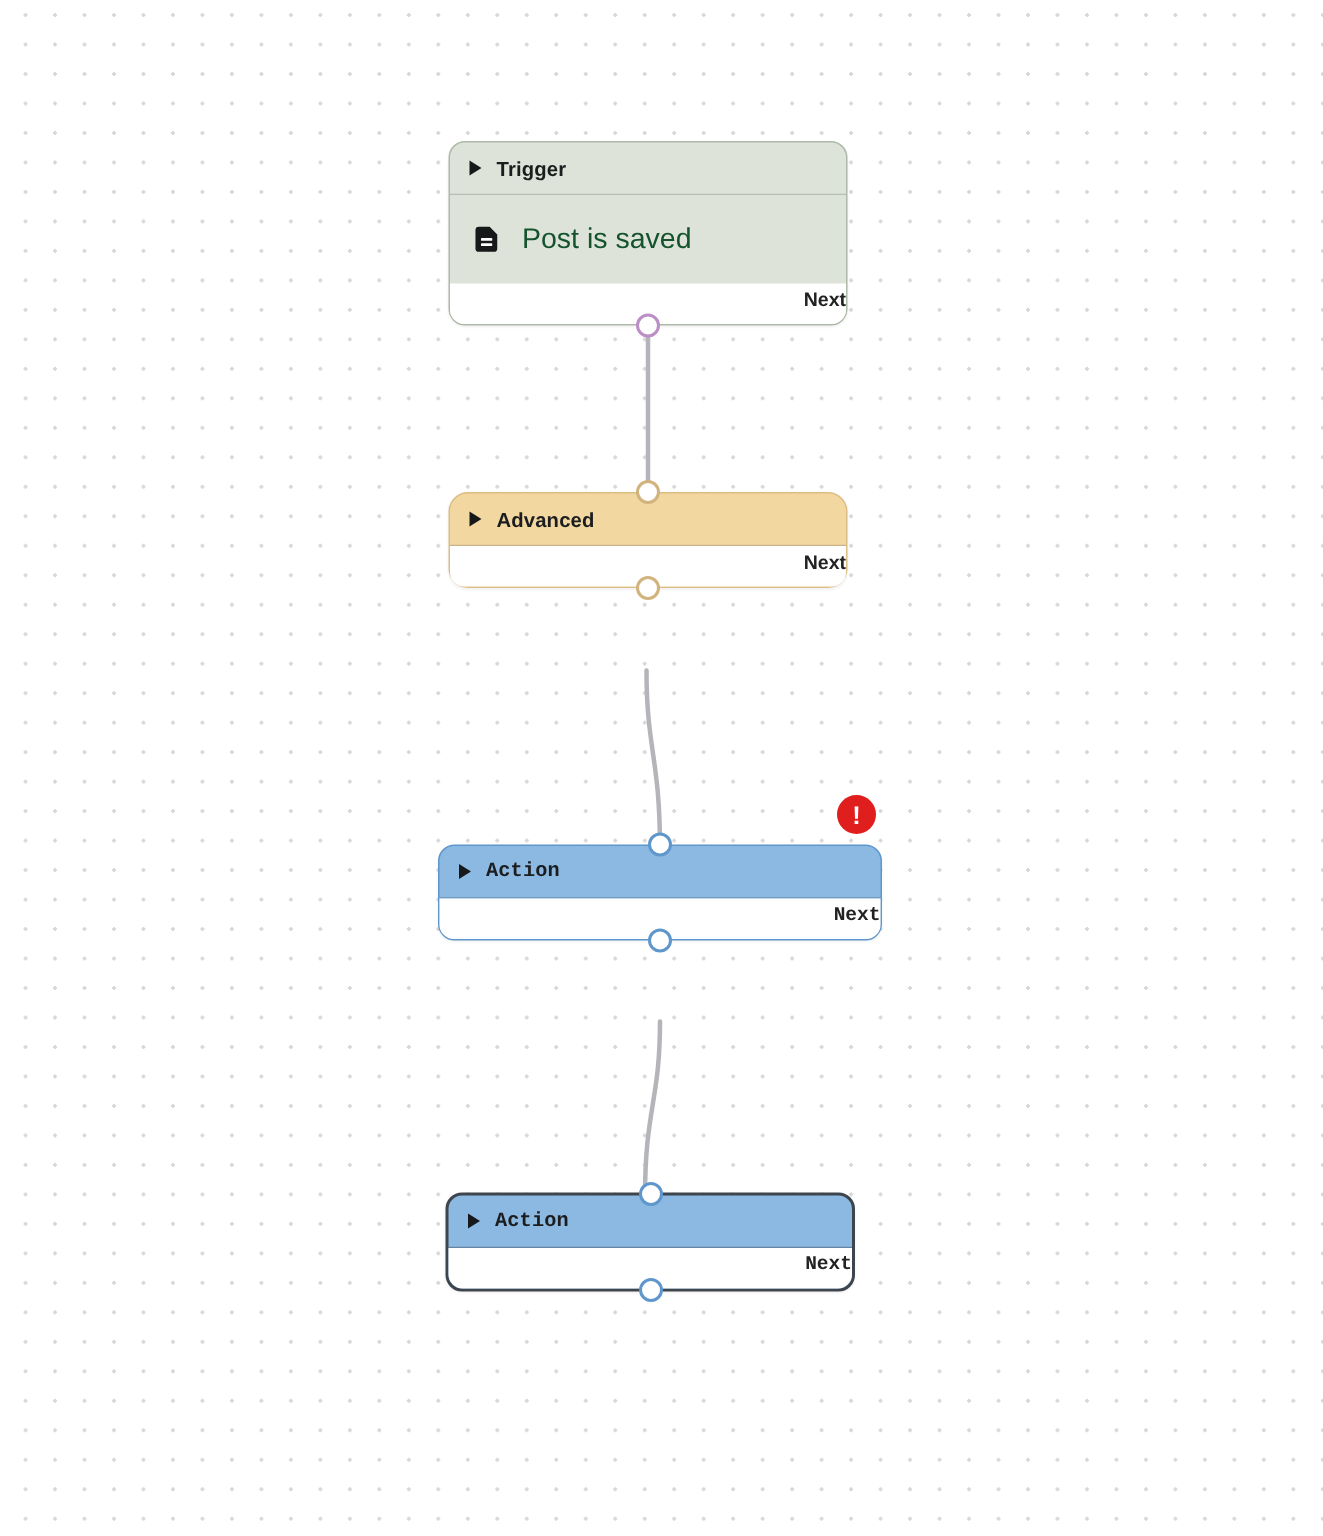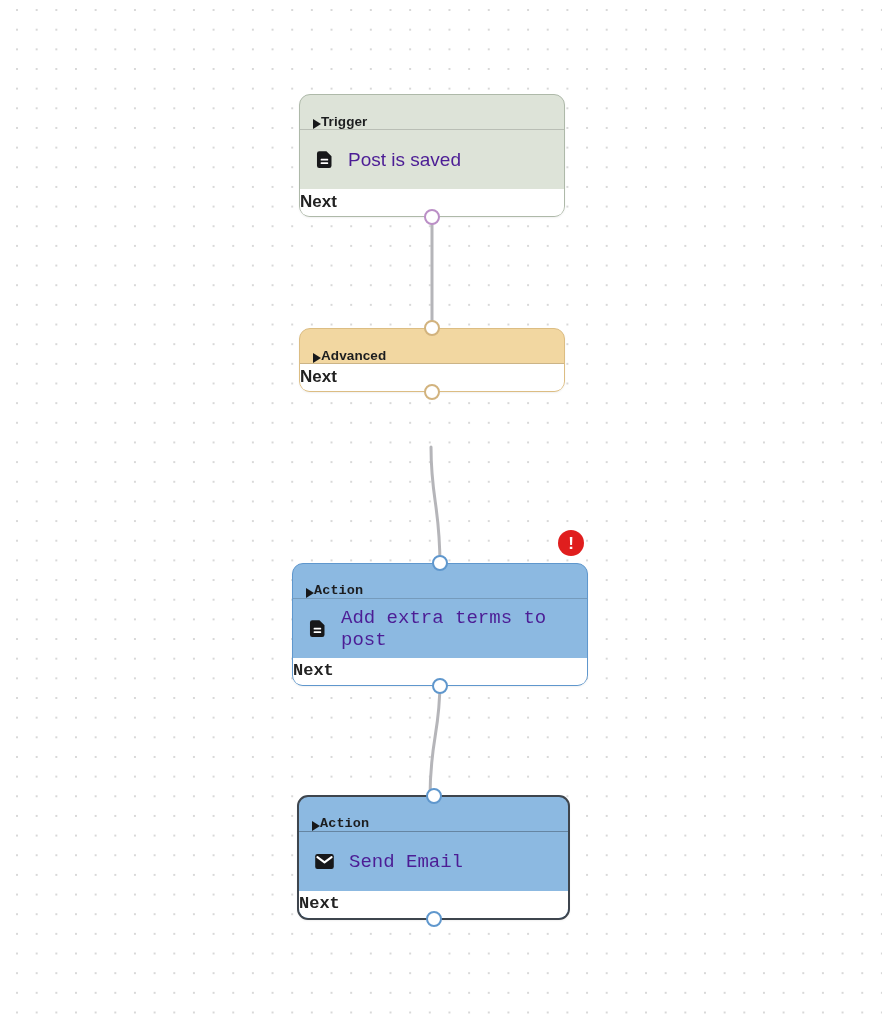--- a/index.html
+++ b/index.html
@@ -17,33 +17,33 @@
   }
   .edges{position:absolute;left:0;top:0;z-index:1;}
   .edges path{stroke:#b5b5b9;stroke-width:3;fill:none;stroke-linecap:round;}
 
   .node{
     position:absolute;z-index:2;box-sizing:border-box;
     border:1.5px solid;border-radius:11px;
     box-shadow:0 1px 2px rgba(0,0,0,0.06);
   }
   .node-header{
-    height:34px;display:flex;align-items:flex-end;gap:0;
+    height:34px;display:flex;align-items:center;gap:10px;
     padding:0 13px;border-radius:9.5px 9.5px 0 0;
     border-bottom:1px solid rgba(0,0,0,0.16);
     font-size:13.5px;font-weight:600;color:#1c1d1f;letter-spacing:.1px;
   }
   .node-body{
     height:59px;display:flex;align-items:center;gap:13px;
-    padding:0 14px;font-size:19px;font-weight:500;color:#4c1d95;
+    padding:0 14px;font-size:19px;font-weight:500;color:#14532d;
   }
   .node-footer{
     height:27px;background:#ffffff;border-radius:0 0 9.5px 9.5px;
-    display:flex;align-items:flex-start;justify-content:flex-start;
-    font-size:17px;font-weight:600;color:#222;padding-top:3px;box-sizing:border-box;
+    display:flex;align-items:flex-start;justify-content:flex-end;
+    font-size:13px;font-weight:600;color:#222;padding-top:3px;box-sizing:border-box;
   }
   .tri{
     width:0;height:0;flex:0 0 auto;
     border-left:8.5px solid #17181a;
     border-top:5.2px solid transparent;
     border-bottom:5.2px solid transparent;
   }
   .icon{flex:0 0 auto;display:flex;align-items:center;}
   .icon svg{display:block;}
 
@@ -96,69 +96,50 @@
         </svg>
       </span>
       <span>Post is saved</span>
     </div>
     <div class="node-footer">
       <span>Next</span>
     </div>
     <span class="port port-out"></span>
   </div>
 
-  <div class="node node--advanced" style="left:299px;top:328px;width:266px;">
+  <div class="node node--advanced" style="left:299px;top:328px;width:266px;border-radius:13px;">
     <div class="node-header">
       <span class="tri"></span>
       <span>Advanced</span>
     </div>
     <div class="node-footer">
       <span>Next</span>
     </div>
     <span class="port port-in"></span>
     <span class="port port-out"></span>
   </div>
 
   <div class="node node--action" style="left:292px;top:563px;width:296px;">
     <div class="node-header">
       <span class="tri"></span>
       <span>Action</span>
     </div>
-    <div class="node-body">
-      <span class="icon">
-        <svg width="21" height="21" viewBox="0 0 24 24">
-          <path d="M6 2.5 h8.2 L20 8.3 V19 a2.6 2.6 0 0 1 -2.6 2.6 H6 A2.6 2.6 0 0 1 3.4 19 V5.1 A2.6 2.6 0 0 1 6 2.5 Z" fill="#17181a"></path>
-          <rect x="7.6" y="11" width="8.6" height="2.2" rx="0.7" fill="#fff"></rect>
-          <rect x="7.6" y="15" width="8.6" height="2.2" rx="0.7" fill="#fff"></rect>
-        </svg>
-      </span>
-      <span>Add extra terms to post</span>
-    </div>
     <div class="node-footer">
       <span>Next</span>
     </div>
     <span class="port port-in"></span>
     <span class="port port-out"></span>
   </div>
   <div class="error-badge" style="left:558px;top:530px;">!</div>
 
   <div class="node node--action node--selected" style="left:297px;top:795px;width:273px;">
     <div class="node-header">
       <span class="tri"></span>
       <span>Action</span>
     </div>
-    <div class="node-body">
-      <span class="icon">
-        <svg width="23" height="23" viewBox="0 0 24 24">
-          <rect x="2.3" y="4.3" width="19.4" height="15.4" rx="2.3" fill="#17181a"></rect>
-          <path d="M4.6 7.4 L12 13 L19.4 7.4" fill="none" stroke="#fff" stroke-width="2.2" stroke-linecap="round" stroke-linejoin="round"></path>
-        </svg>
-      </span>
-      <span>Send Email</span>
-    </div>
     <div class="node-footer">
       <span>Next</span>
     </div>
     <span class="port port-in"></span>
     <span class="port port-out"></span>
   </div>
 
 </div>
 
 </body></html>

